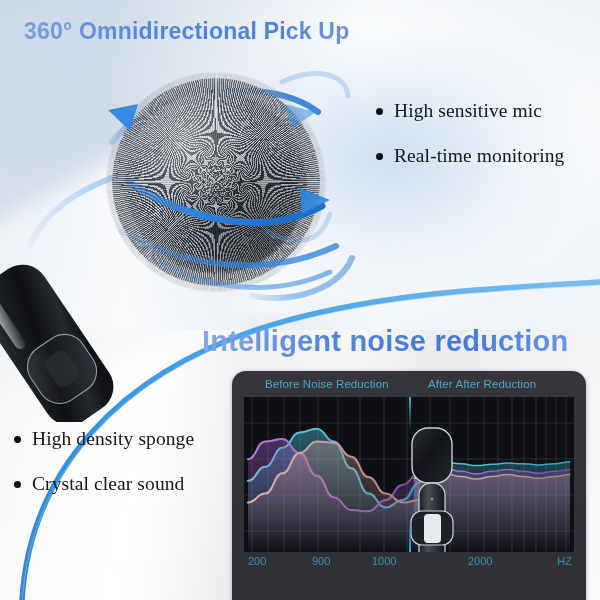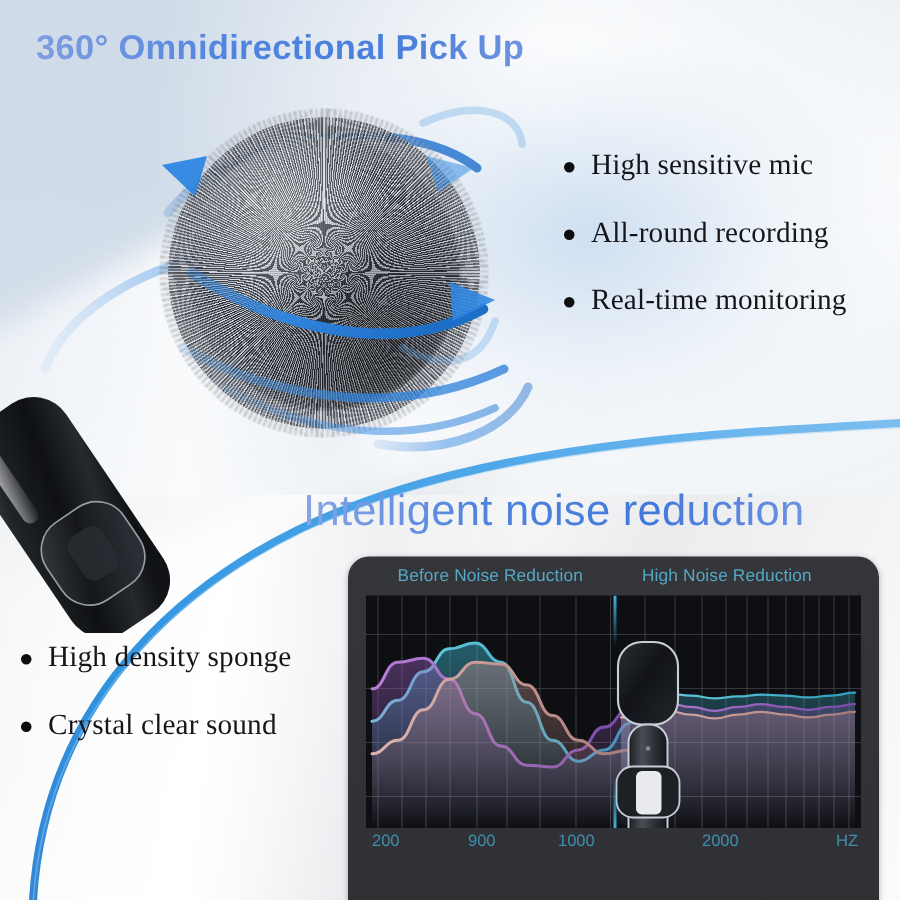--- a/index.html
+++ b/index.html
@@ -73,21 +73,21 @@
     background: linear-gradient(95deg, #7f9ee0 0%, #4f84df 40%, #4a7fdb 75%, #6f94e0 100%);
     -webkit-background-clip: text;
     background-clip: text;
     color: transparent;
     white-space: nowrap;
   }
   .title-sub {
     position: absolute;
     left: 202px; top: 325px;
     font-size: 29px;
-    font-weight: 400;
+    font-weight: 700;
     letter-spacing: .2px;
     background: linear-gradient(95deg, #8aa5e6 0%, #4f84df 35%, #4278da 70%, #6d92e2 100%);
     -webkit-background-clip: text;
     background-clip: text;
     color: transparent;
     white-space: nowrap;
   }
 
   
   .bullets { position: absolute; }
@@ -306,44 +306,40 @@
   <div class="title-main">360° Omnidirectional Pick Up</div>
   <div class="title-sub">Intelligent noise reduction</div>
 
   <div class="bullets top-right">
     <div class="bullet-row">
       <span class="bullet-dot"></span>
       <span class="bullet-text">High sensitive mic</span>
     </div>
     <div class="bullet-row">
       <span class="bullet-dot"></span>
-      <span class="bullet-text">All-round recording</span>
-    </div>
-    <div class="bullet-row">
-      <span class="bullet-dot"></span>
       <span class="bullet-text">Real-time monitoring</span>
     </div>
   </div>
 
   <div class="bullets bottom-left">
     <div class="bullet-row">
       <span class="bullet-dot"></span>
       <span class="bullet-text">High density sponge</span>
     </div>
     <div class="bullet-row">
       <span class="bullet-dot"></span>
       <span class="bullet-text">Crystal clear sound</span>
     </div>
   </div>
 
   <div class="chart-panel">
 
     <div class="legend">
       <span class="legend-before">Before Noise Reduction</span>
-      <span class="legend-after">High Noise Reduction</span>
+      <span class="legend-after">After After Reduction</span>
     </div>
 
     <div class="plot">
       <svg id="plot-svg" viewBox="0 0 330 155" preserveAspectRatio="none" style="position:absolute;inset:0;width:100%;height:100%">
         <defs>
           <linearGradient id="fillCyan" x1="0" y1="0" x2="0" y2="1">
             <stop offset="0%" stop-color="#3fb6cf" stop-opacity=".55"></stop>
             <stop offset="100%" stop-color="#3fb6cf" stop-opacity="0"></stop>
           </linearGradient>
           <linearGradient id="fillMag" x1="0" y1="0" x2="0" y2="1">

